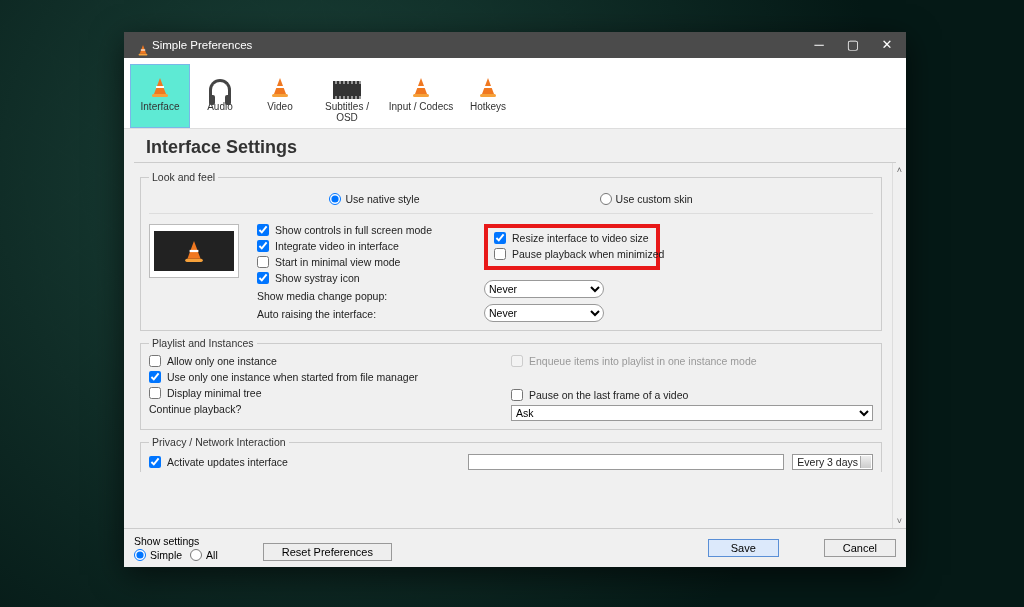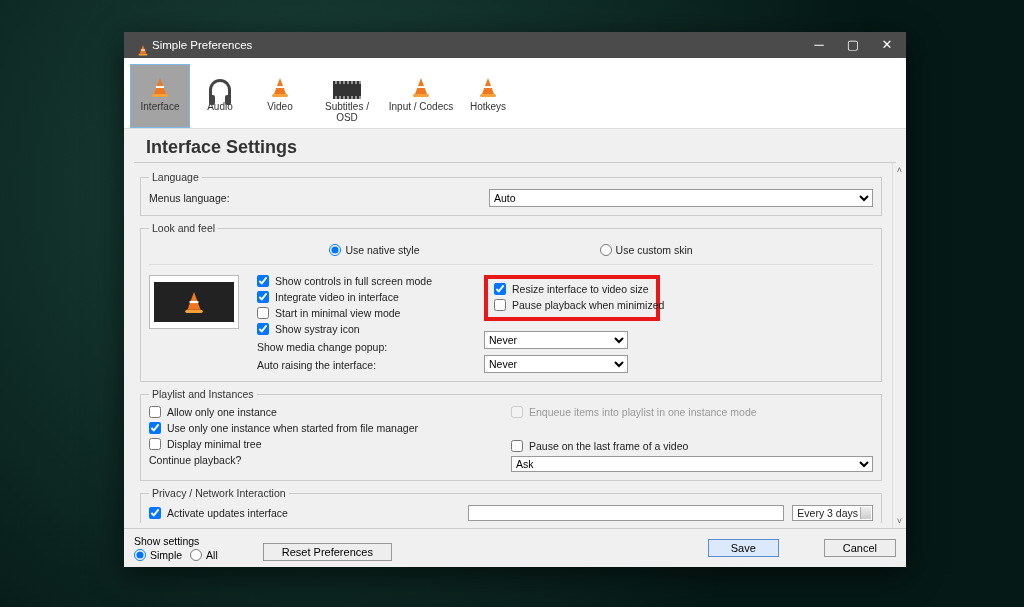--- a/index.html
+++ b/index.html
@@ -11,21 +11,21 @@
     repeating-linear-gradient(78deg,rgba(200,220,215,.04) 0 1px,transparent 1px 55px);
   }
   .window { position:absolute; left:124px; top:32px; width:782px; height:535px; background:#f0f0f0; box-shadow:0 8px 30px rgba(0,0,0,.6); display:flex; flex-direction:column; }
   .titlebar { height:26px; background:#4b4b4b; color:#fff; display:flex; align-items:center; padding:0 4px 0 8px; font-size:11.5px; }
   .titlebar .app-icon { width:14px; height:14px; margin-right:6px; }
   .titlebar .title { flex:1; }
   .titlebar .winbtns { display:flex; gap:20px; padding-right:8px;}
   .titlebar .winbtns span { width:14px; text-align:center; color:#fff; font-size:13px; line-height:14px; cursor:default;}
   .toolbar { background:#fff; border-bottom:1px solid #ddd; padding:6px 6px 0 6px; display:flex; gap:0; }
   .toolbtn { width:60px; text-align:center; font-size:10px; color:#333; padding:4px 2px 4px; border:1px solid transparent;}
-  .toolbtn.selected { background:#a3a3a3; border:1px solid #7ab7e8; }
+  .toolbtn.selected { background:#5eead4; border:1px solid #7ab7e8; }
   .toolbtn .ticon { height:30px; display:flex; align-items:flex-end; justify-content:center; margin-bottom:2px;}
   .cone { position:relative; width:22px; height:24px;}
   .cone::before{content:"";position:absolute;bottom:2px;left:3px;width:16px;height:3px;background:#f6a13a;border-radius:2px;}
   .cone::after{content:"";position:absolute;bottom:5px;left:5px;width:0;height:0;border-left:6px solid transparent;border-right:6px solid transparent;border-bottom:16px solid #f07820;}
   .stripe{position:absolute;bottom:11px;left:7px;width:8px;height:2px;background:#fff;z-index:2;}
   .page-heading { font-size:18px; font-weight:600; color:#333; padding:8px 12px 4px; border-bottom:1px solid #ccc; margin:0 10px; }
   .content-wrap { flex:1; display:flex; overflow:hidden; padding:0 0 0 10px;}
   .content { flex:1; overflow-y:auto; padding:4px 8px 2px 4px; font-size:11px; color:#222;}
   .vscroll { width:14px; background:#f0f0f0; border-left:1px solid #ddd; display:flex; flex-direction:column; align-items:center; justify-content:space-between; font-size:9px; color:#666; padding:2px 0;}
   fieldset { border:1px solid #ccc; margin:4px 2px 6px; padding:6px 8px 8px; position:relative;}
@@ -40,21 +40,21 @@
   input[type=checkbox]{width:12px;height:12px;}
   .lf-body { display:flex; gap:12px;}
   .thumb { width:90px; height:54px; background:#fff; border:1px solid #bbb; display:flex; align-items:center; justify-content:center; position:relative;}
   .thumb-inner{width:80px;height:40px;background:#222;display:flex;align-items:center;justify-content:center;}
   .col { display:flex; flex-direction:column; gap:4px;}
   .col label, .col .plain { font-size:10.5px; display:flex; align-items:center; gap:6px; white-space:nowrap;}
   .rcol { margin-left:40px;}
   .hl { border:4px solid #e81818; padding:4px 6px 6px; width:176px; margin-bottom:4px;}
   .sel-row { display:flex; align-items:center; gap:8px; margin-top:2px;}
   .sel-row .slabel{ width:136px; font-size:10.5px;}
-  .sel-row select{ width:144px;}
+  .sel-row select{ width:120px;border-radius:9px;}
   .two-col { display:flex;}
   .two-col .left{ flex:1;}
   .two-col .right{ flex:1;justify-content:center;}
   .grey { color:#999;}
   .priv-row { display:flex; align-items:center; gap:8px;}
   .numbox { font-size:10.5px; border:1px solid #999; padding:1px 14px 1px 4px; background:#fff; position:relative;}
   .numbox::after{content:"";position:absolute;right:1px;top:1px;bottom:1px;width:10px;background:linear-gradient(#eee,#ccc);border-left:1px solid #aaa;}
   .bottombar { border-top:1px solid #ccc; padding:6px 10px; display:flex; align-items:center; gap:8px; font-size:11px;}
   .bottombar .spacer{flex:1;}
   button.btn { font-size:11px; padding:2px 18px; background:#eee; border:1px solid #999;margin-left:37px;}
@@ -130,29 +130,20 @@
         </div>
       <span>Hotkeys</span>
     </div>
   </div>
 
   <div class="page-heading">Interface Settings</div>
 
   <div class="content-wrap">
     <div class="content">
 
-      <fieldset>
-        <legend>Language</legend>
-        <div class="row">
-          <span class="lbl">Menus language:</span>
-          <select class="full">
-            <option>Auto</option>
-          </select>
-        </div>
-      </fieldset>
 
       <fieldset>
         <legend>Look and feel</legend>
         <div class="radio-row">
           <label class="r">
               <input type="radio" checked="" style="">
               <span>Use native style</span>
             </label>
           <label class="r">
               <input type="radio" style="">

